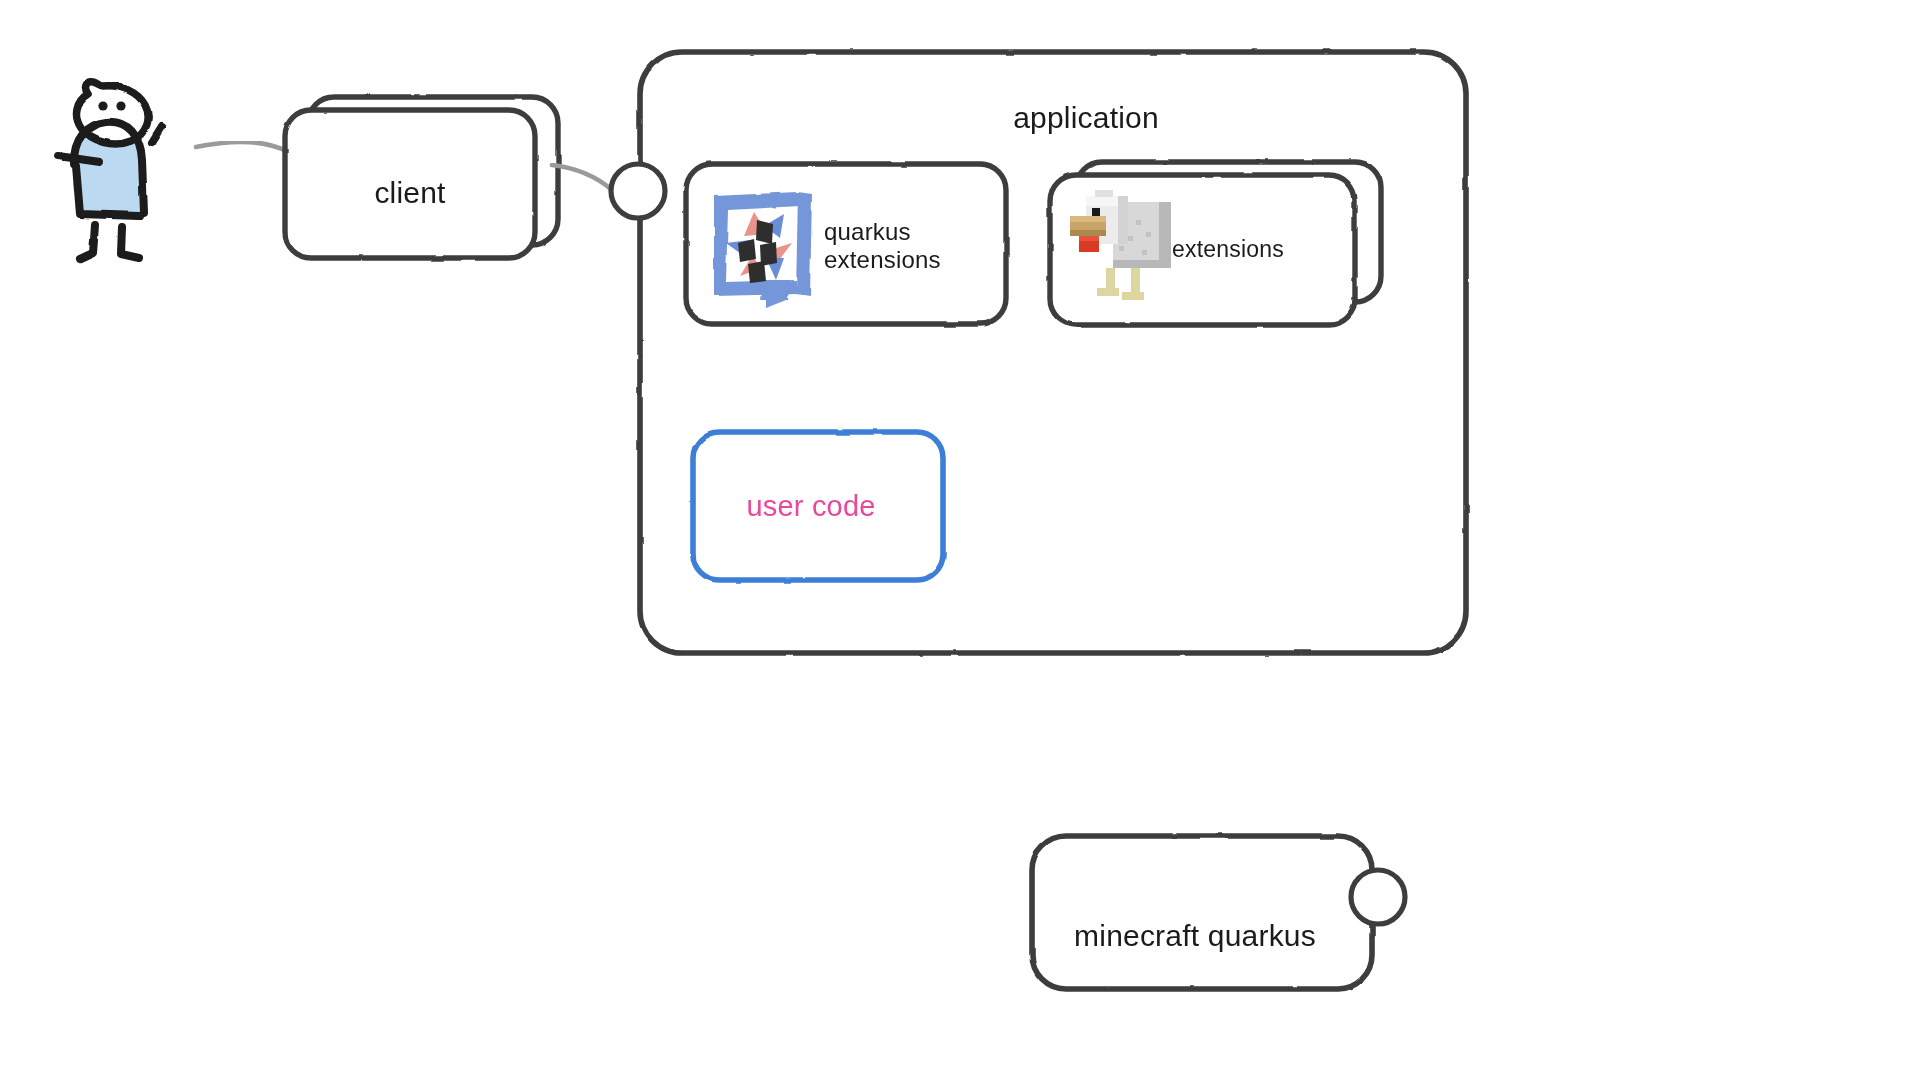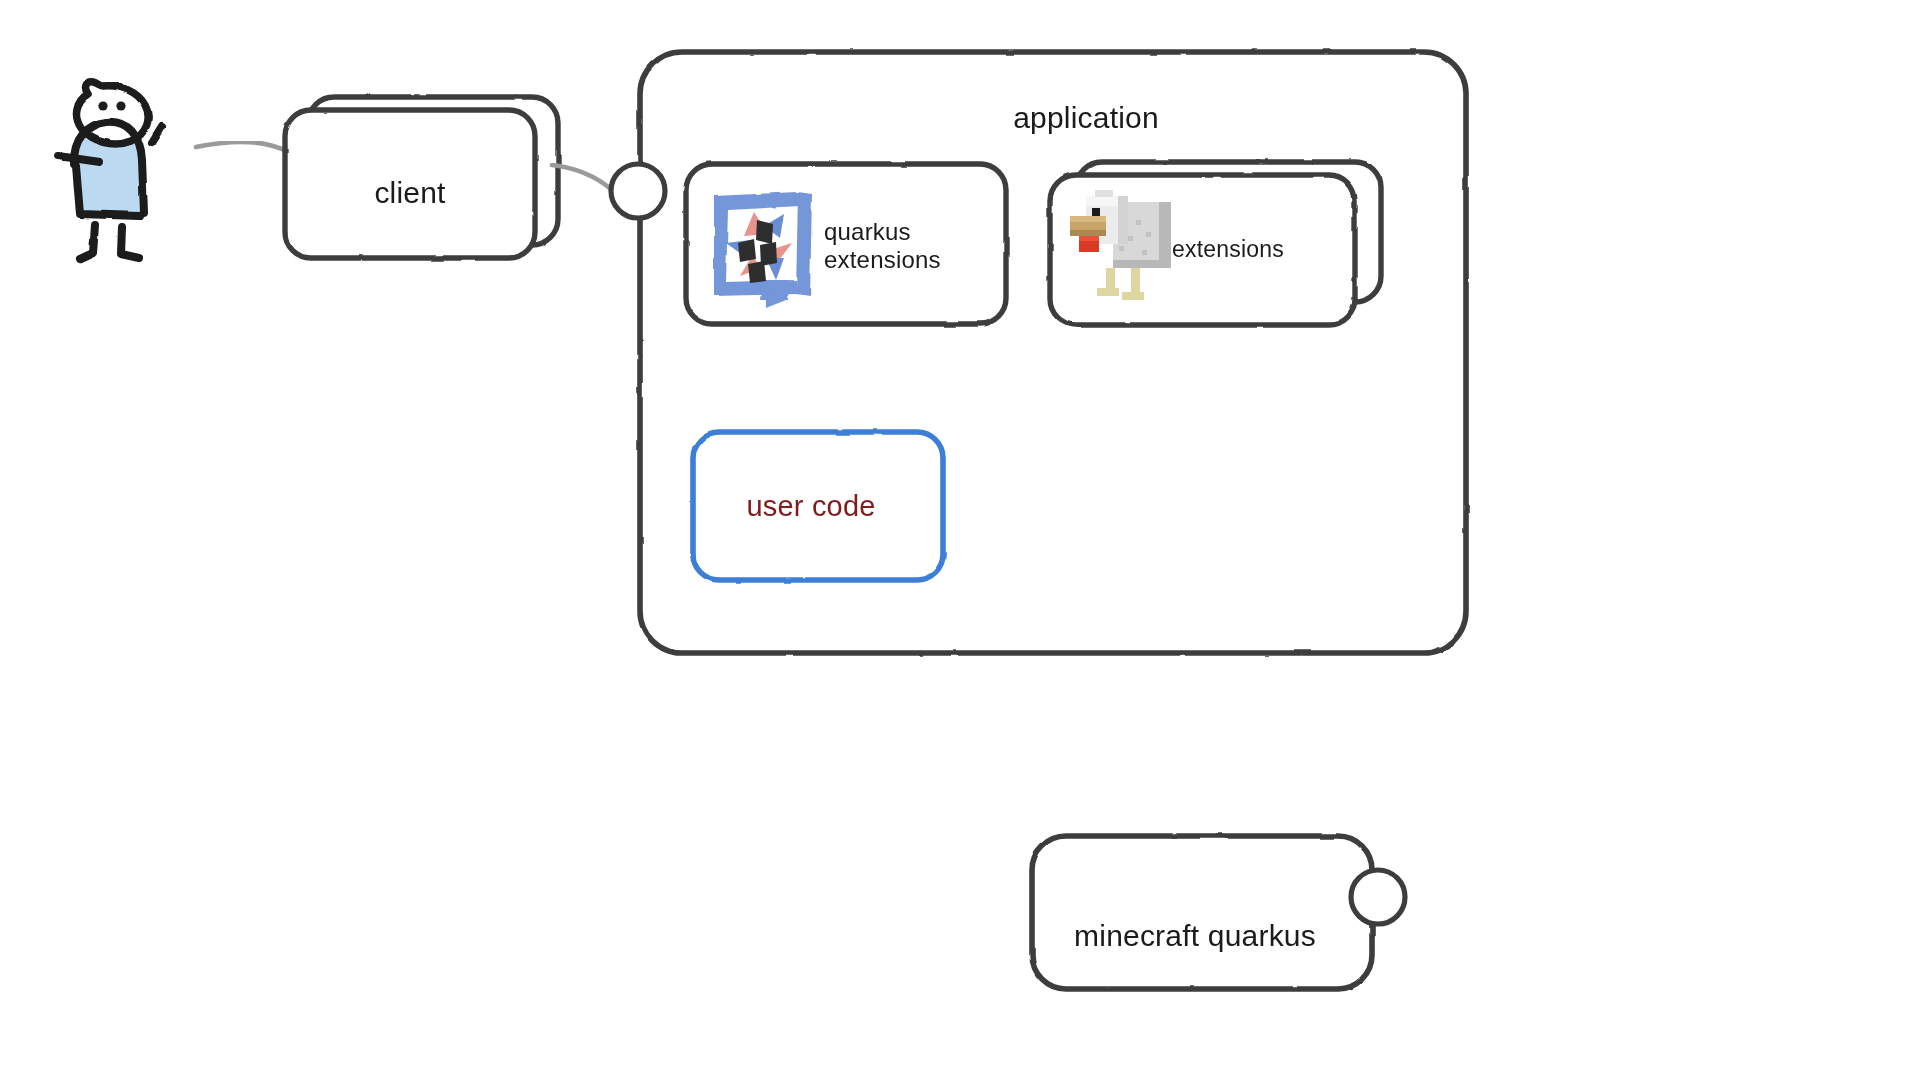--- a/index.html
+++ b/index.html
@@ -25,21 +25,21 @@
     letter-spacing:0.2px;
     line-height:1.18;
     user-select:none;
   }
   .lbl.center{transform:translate(-50%,-50%);text-align:center;}
 
   #label-application{font-size:30px;}
   #label-client{font-size:30px;text-align:right;}
   #label-quarkus{font-size:24px;text-align:left;transform:translate(0,-50%);}
   #label-extensions{font-size:23px;text-align:center;transform:translate(0,-50%);}
-  #label-usercode{font-size:29px;color:#7f1d1d;}
+  #label-usercode{font-size:29px;color:#ec4899;}
   #label-minecraft{font-size:30px;}
 </style>
 </head>
 <body>
 
 <div id="stage">
 
   <svg width="1920" height="1080" viewBox="0 0 1920 1080" xmlns="http://www.w3.org/2000/svg">
     <defs>
       <filter id="rough" x="-5%" y="-5%" width="110%" height="110%">

